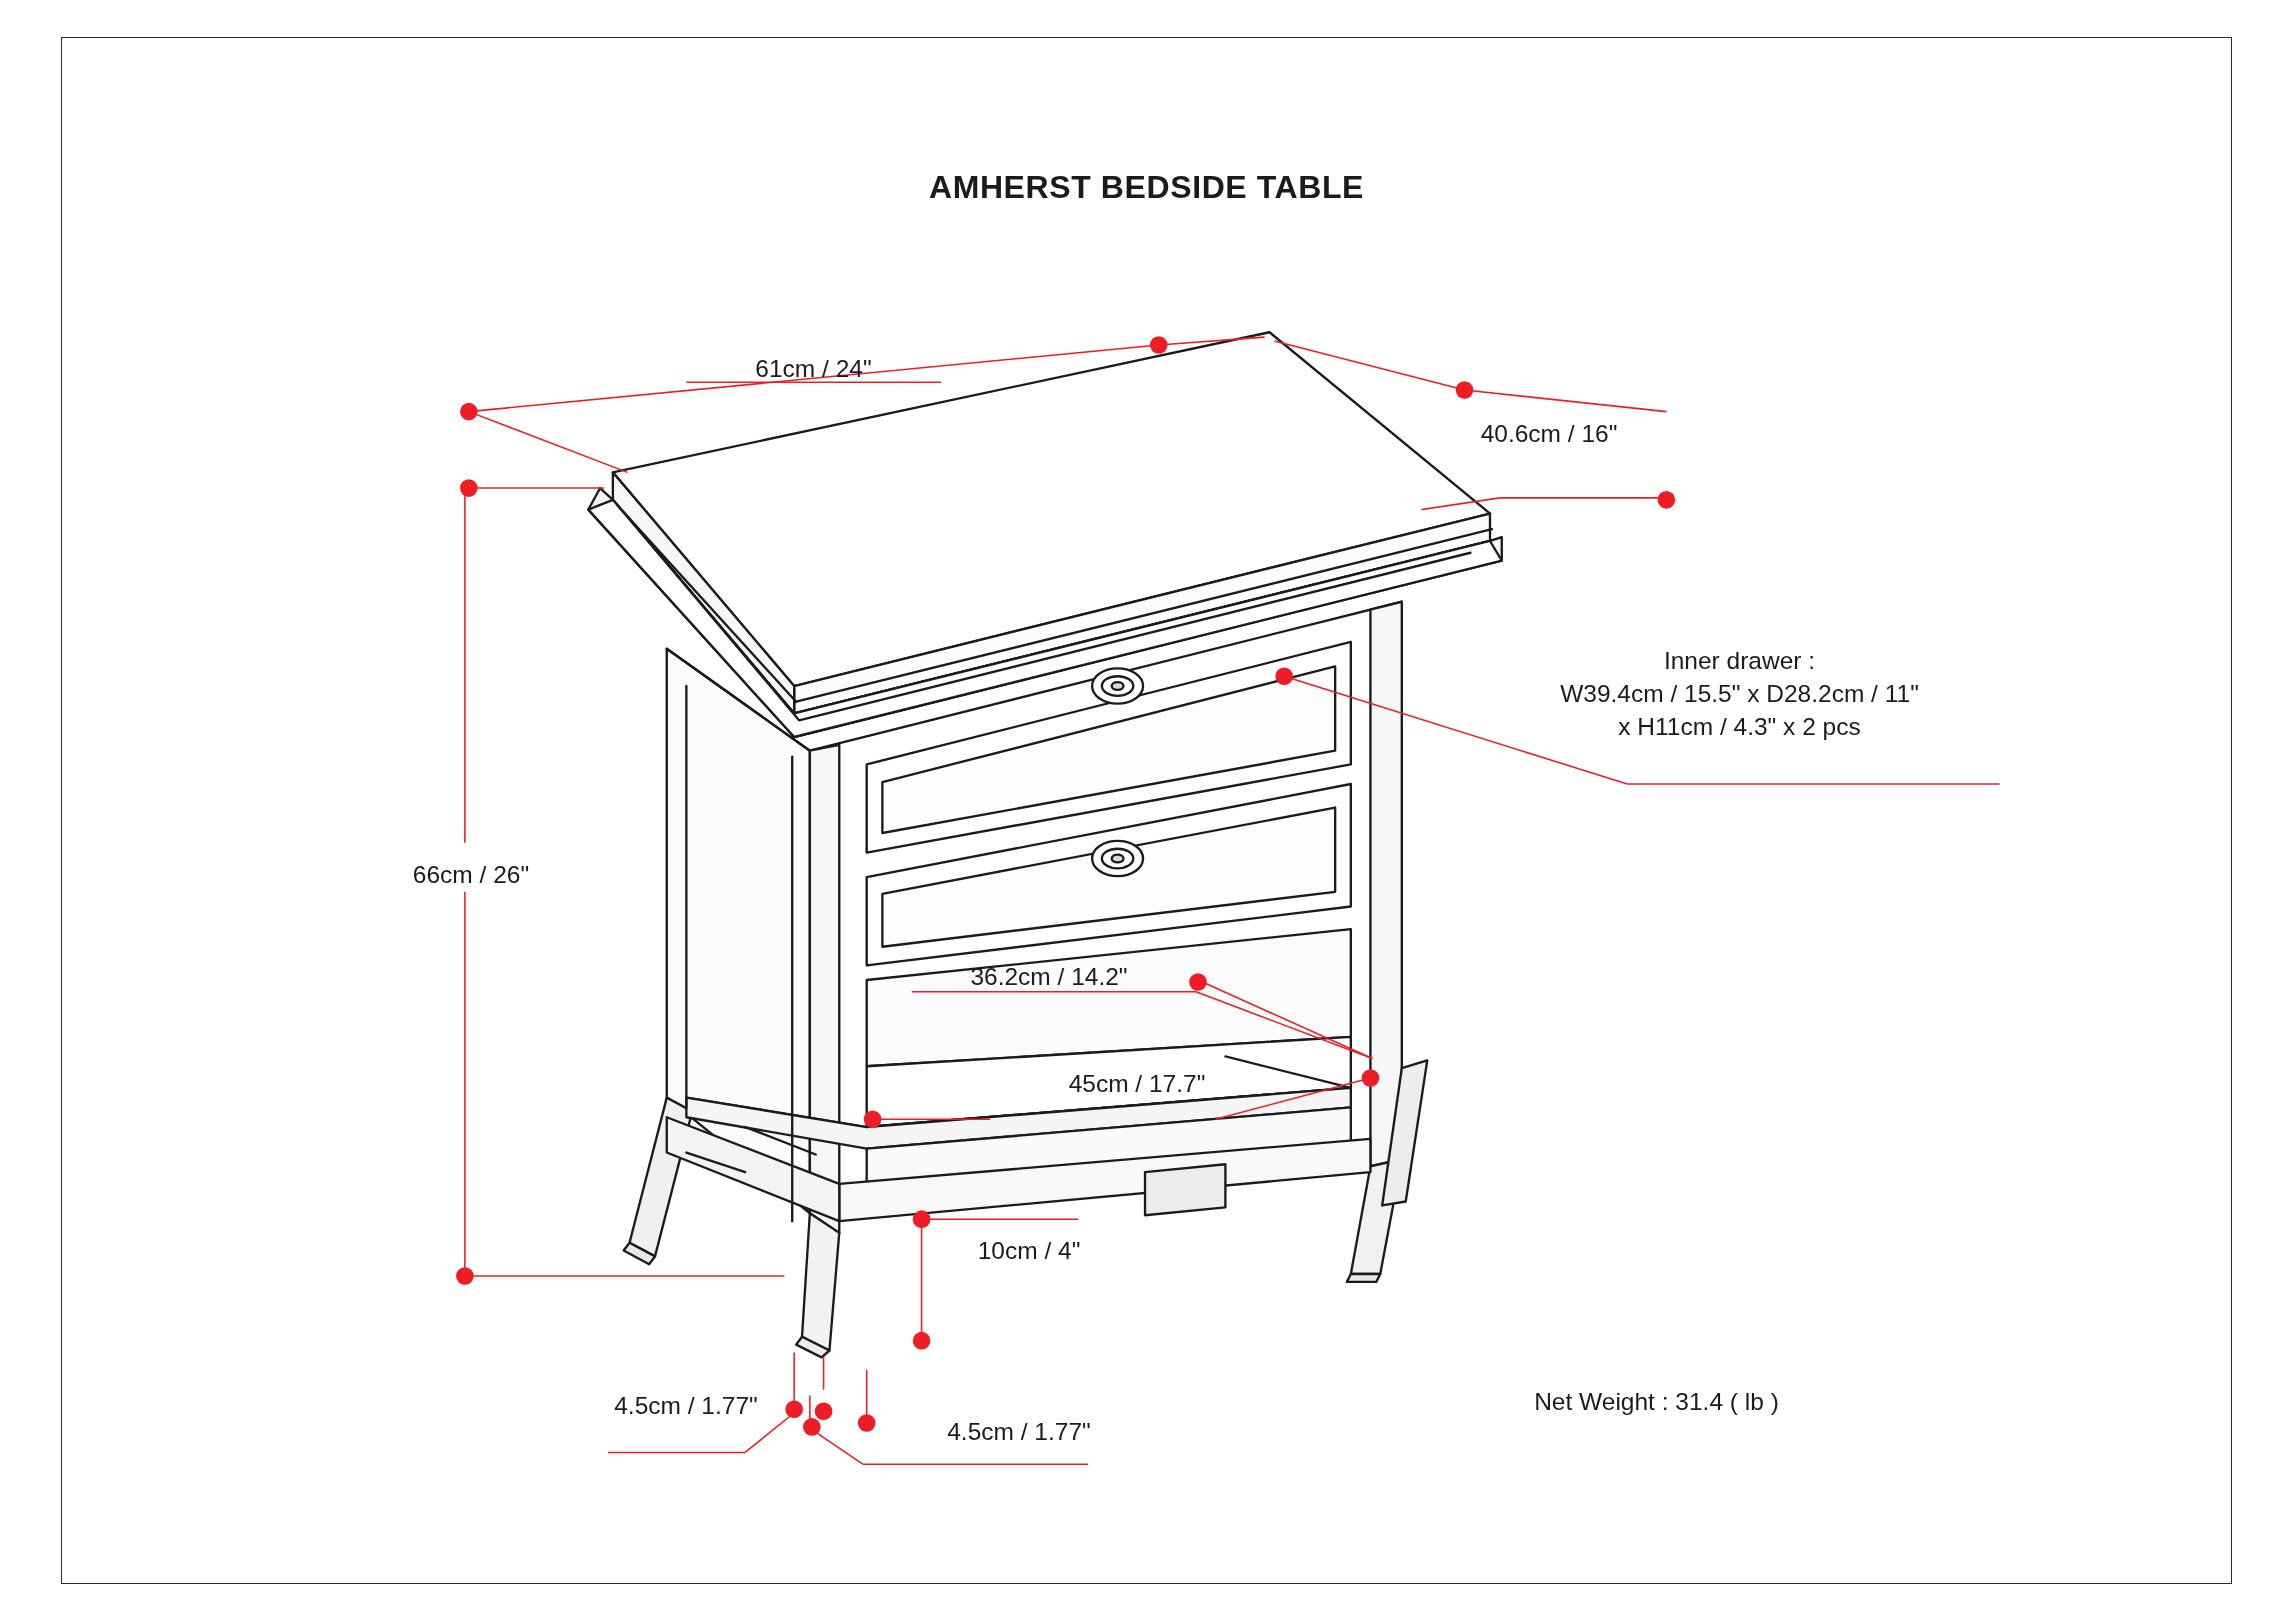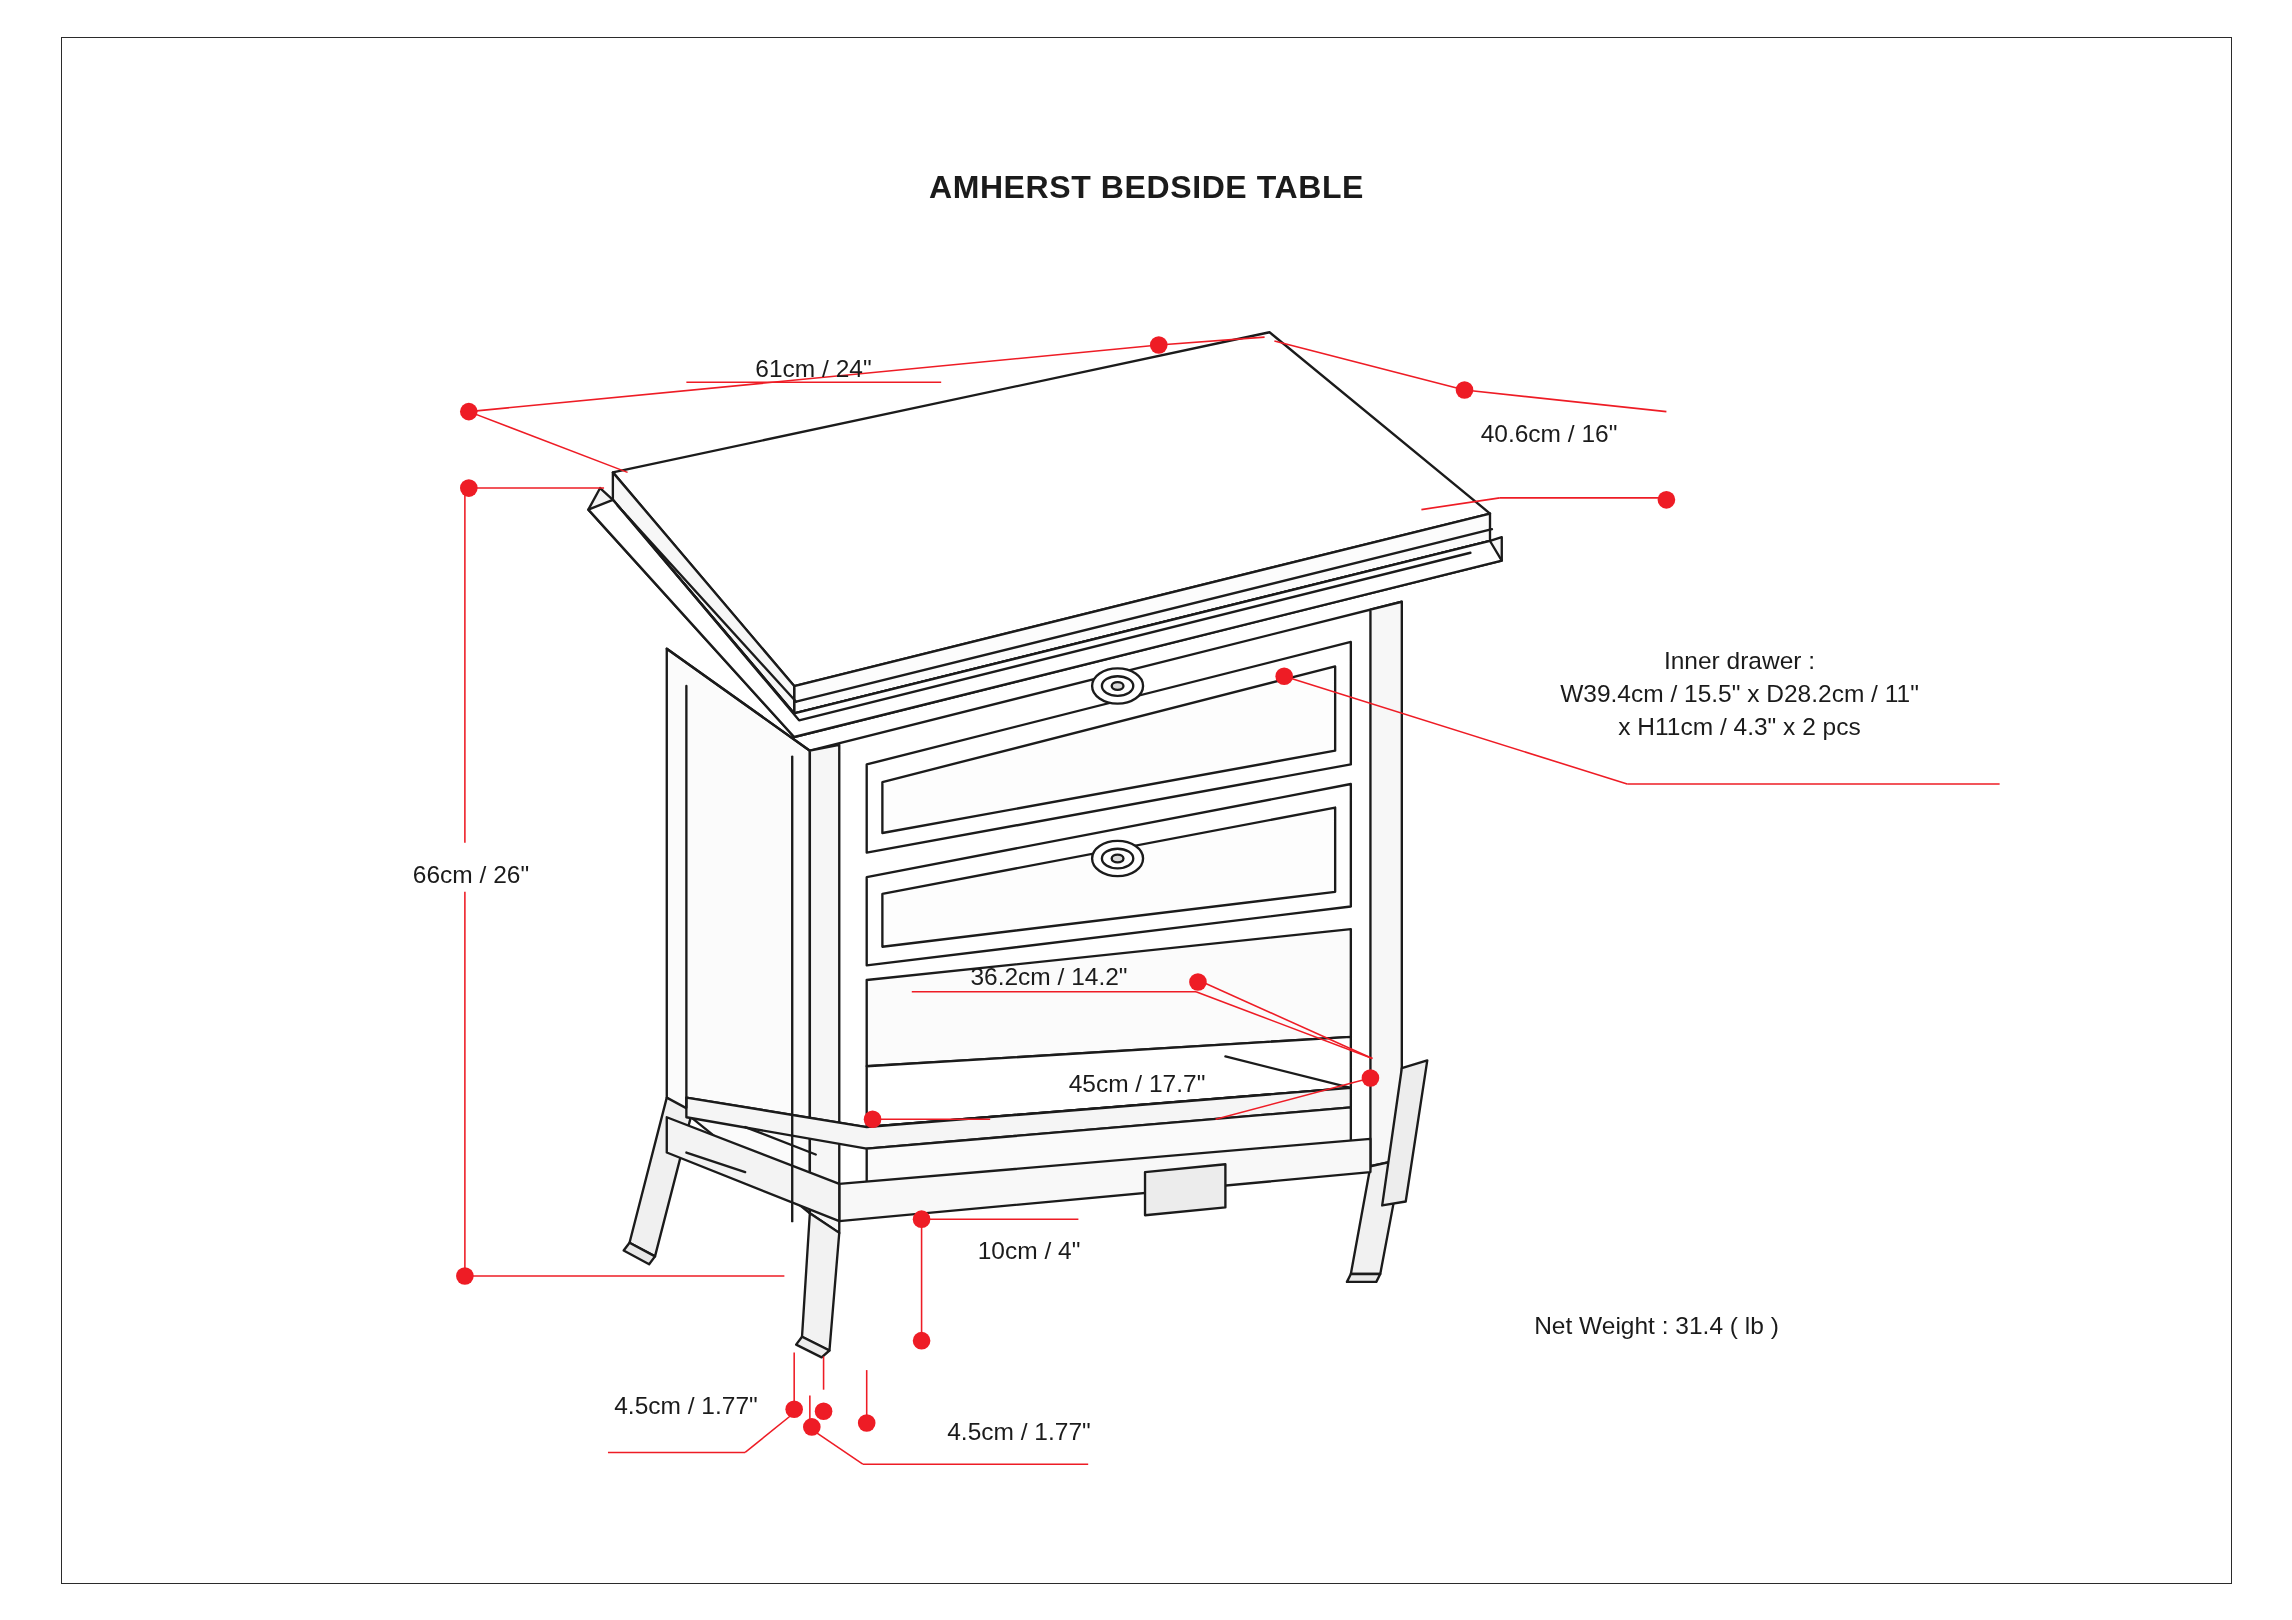--- a/index.html
+++ b/index.html
@@ -56,21 +56,21 @@
   .lbl.c { text-align: center; }
   #lbl-width   { left: 686px;  top: 355px; width: 255px; }
   #lbl-depth   { left: 1402px; top: 420px; width: 294px; }
   #lbl-height  { left: 363px;  top: 861px; width: 216px; }
   #lbl-inner   { left: 1509px; top: 644px; width: 461px; text-align: center; line-height: 1.35; }
   #lbl-shelfw  { left: 912px;  top: 963px; width: 274px; }
   #lbl-base    { left: 990px; top: 1070px; width: 294px; }
   #lbl-clear   { left: 921px;  top: 1237px; width: 216px; }
   #lbl-leg1    { left: 549px;  top: 1392px; width: 274px; }
   #lbl-leg2    { left: 872px;  top: 1418px; width: 294px; }
-  #lbl-weight  { left: 1490px; top: 1312px; width: 333px; }
+  #lbl-weight  { left: 1490px; top: 1388px; width: 333px; }
 </style>
 </head>
 <body>
 
 <div id="sheet">
 
   <div class="frame"></div>
 
   <div id="title">AMHERST BEDSIDE TABLE</div>
 

